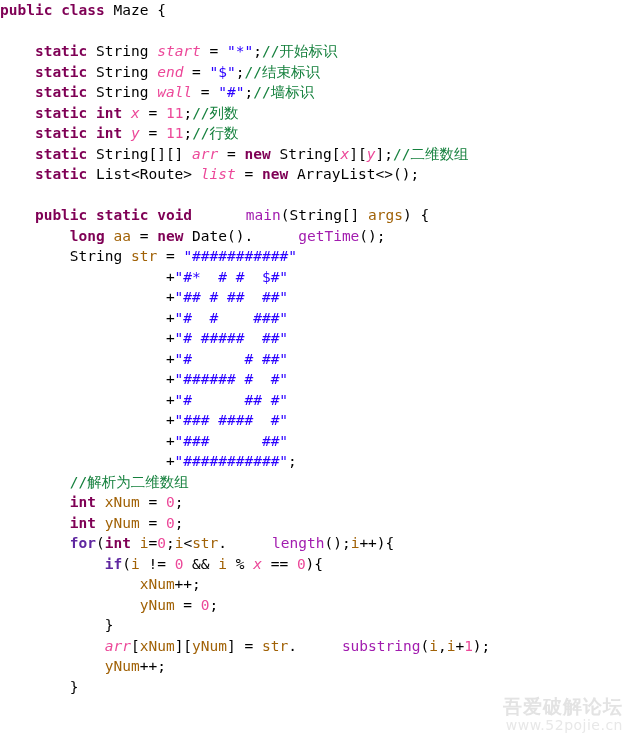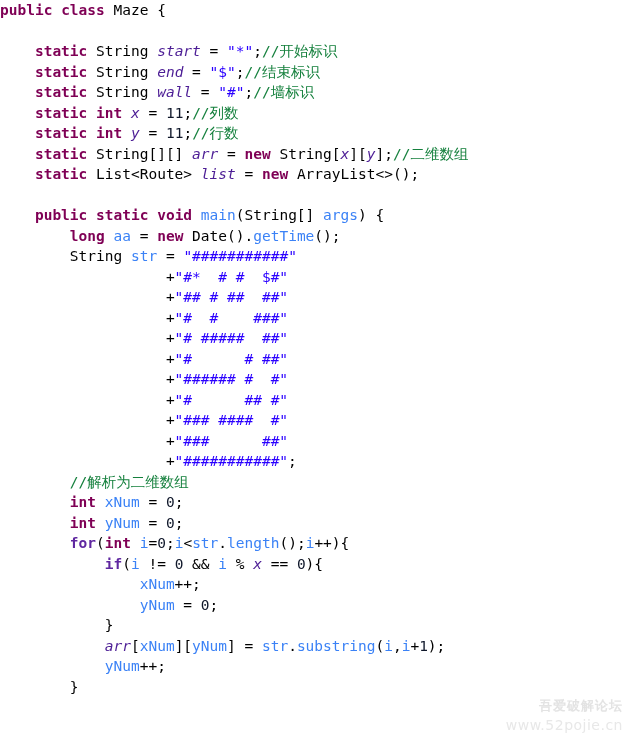--- a/index.html
+++ b/index.html
@@ -34,40 +34,40 @@
     letter-spacing: 0px;
   }
   .line {
     height: 20.5px;
     white-space: pre;
   }
   
   .kw   { color: #7f0055; font-weight: bold; }      
   .kw2  { color: #5f27a0; font-weight: bold; text-align: center; }      
   .typ  { color: #000000; }                          
-  .fld  { color: #4c1d95; font-style: italic; }      
-  .var  { color: #3b82f6; }                          
+  .fld  { color: #ec4899; font-style: italic; }      
+  .var  { color: #a16207; }                          
   .str  { color: #2a00ff; }                          
-  .num  { color: #0f172a; }                          
+  .num  { color: #ec4899; }                          
   .cmt  { color: #15803d; }                          
   .pun  { color: #000000; }                          
-  .mth  { color: #3b82f6; }                          
+  .mth  { color: #a21caf; margin-left: 45px; }                          
 
   
   #watermark {
     position: absolute;
     right: 4px;
     bottom: 2px;
     text-align: right;
     pointer-events: none;
     user-select: none;
   }
   #wm-cn {
     font-family: "DejaVu Sans", "Liberation Sans", sans-serif;
-    font-size: 13px;
+    font-size: 19px;
     color: #e3e3e3;
     letter-spacing: 1px;
     line-height: 22px;
     font-weight: bold;
   }
   #wm-url {
     font-family: "DejaVu Sans", "Liberation Sans", sans-serif;
     font-size: 14px;
     color: #e8e8e8;
     letter-spacing: 0.5px;

